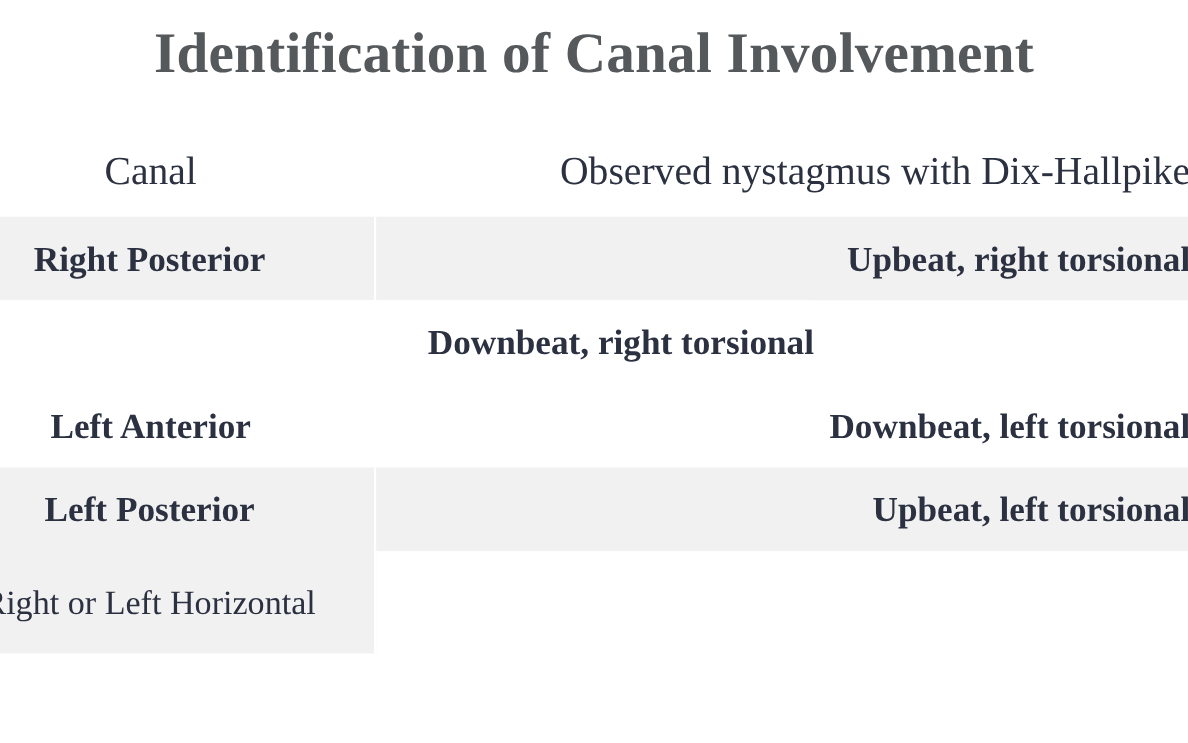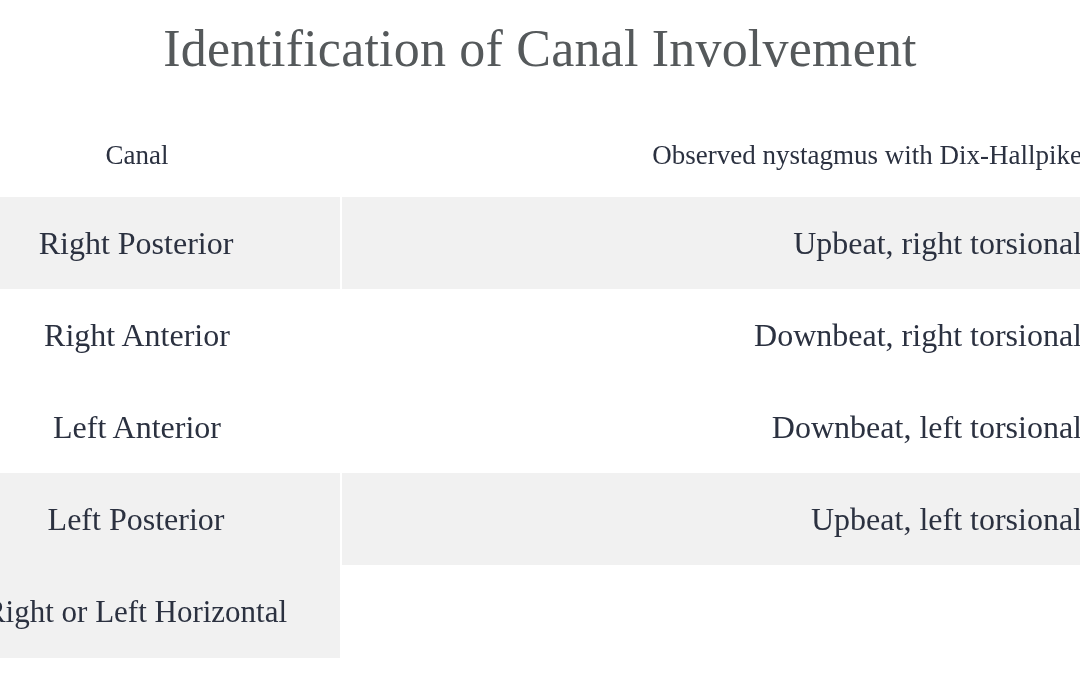--- a/index.html
+++ b/index.html
@@ -25,21 +25,21 @@
 
   
   .slide-title {
     position: absolute;
     left: 0;
     top: 22px;
     width: 1080px;
     text-align: center;
     font-size: 52px;
     line-height: 1.05;
-    font-weight: 400;
+    font-weight: 700;
     color: #55595b;
     letter-spacing: 0.2px;
     white-space: nowrap;
   }
 
   
   .table {
     position: absolute;
     left: 0;
     top: 115px;
@@ -82,27 +82,28 @@
     width: 738px;
     flex: 0 0 738px;
     justify-content: flex-end;
   }
 
   
   .row.header {
     height: 82px;
   }
   .row.header .cell {
-    font-size: 27px;
+    font-size: 36px;
     color: #2b3140;
     background: #ffffff;
   }
 
   .row.body {
-    height: 92px;
+    height: 76px;
+    font-weight: bold;
   }
 
   
   .row.last {
     height: 93px;
   }
   .row.last .cell {
     font-size: 31px;
   }
 
@@ -137,23 +138,20 @@
     <div class="row body shaded">
       <div class="cell col1">
         <span class="label">Right Posterior</span>
       </div>
       <div class="cell col2">
         <span class="label">Upbeat, right torsional</span>
       </div>
     </div>
 
     <div class="row body plain">
-      <div class="cell col1">
-        <span class="label">Right Anterior</span>
-      </div>
       <div class="cell col2">
         <span class="label">Downbeat, right torsional</span>
       </div>
     </div>
 
     <div class="row body plain">
       <div class="cell col1">
         <span class="label">Left Anterior</span>
       </div>
       <div class="cell col2">

